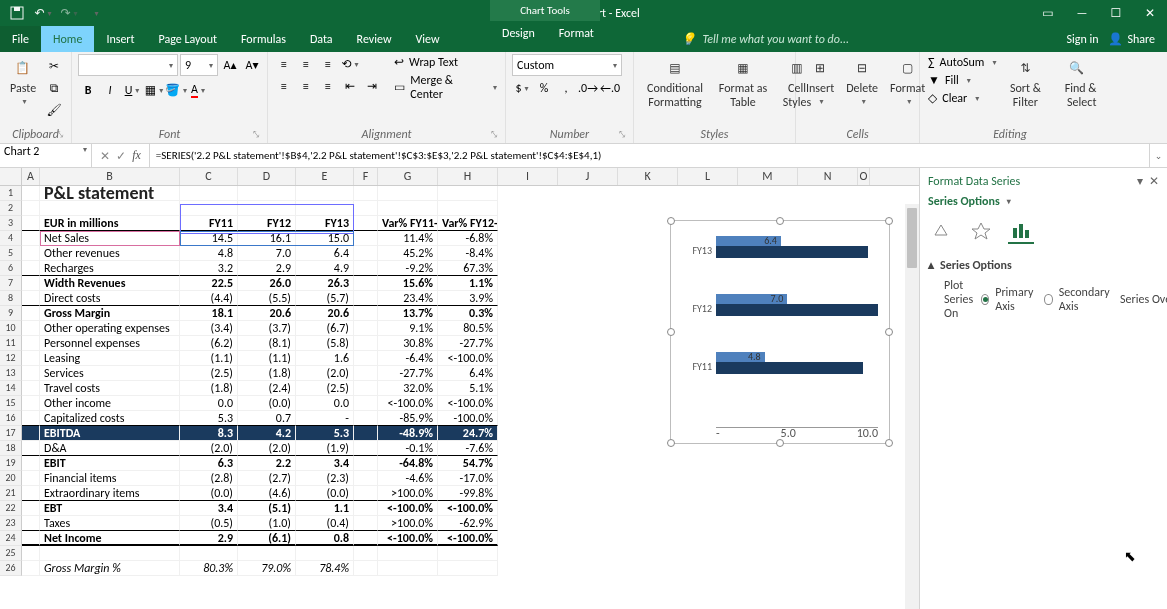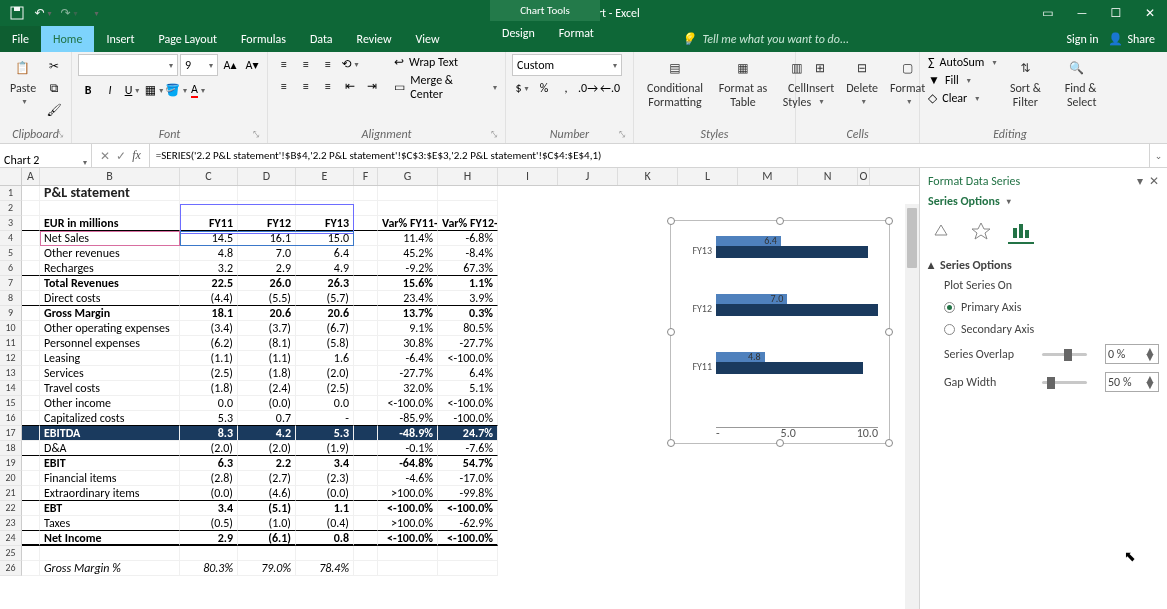--- a/index.html
+++ b/index.html
@@ -38,39 +38,39 @@
 .font-box,.size-box { border:1px solid #c8c8c8; background:#fff; height:22px; padding:0 4px; font-size:11px; display:flex; align-items:center; justify-content:space-between;}
 .font-box { width:100px;} .size-box { width:38px;}
 .dropdown-caret { font-size:8px; color:#666; margin-left:3px;}
 .row { display:flex; gap:2px; align-items:center;}
 .stack { display:flex; flex-direction:column; gap:2px;}
 .num-format-box { border:1px solid #c8c8c8; background:#fff; height:22px; width:110px; display:flex; align-items:center; justify-content:space-between; padding:0 4px; font-size:11px;}
 .ed-item { display:flex; align-items:center; gap:5px; padding:1px 2px; font-size:11px; cursor:pointer;}
 
 
 .name-formula { height:24px; border-bottom:1px solid #d4d4d4; display:flex; align-items:stretch; background:#fff;}
-.name-box { width:92px; border-right:1px solid #d4d4d4; display:flex; align-items:flex-end; padding:0 4px; font-size:11px; justify-content:space-between;}
+.name-box { width:92px; border-right:1px solid #d4d4d4; display:flex; align-items:flex-start; padding:0 4px; font-size:11px; justify-content:space-between;}
 .fx-btns { display:flex; align-items:center; gap:6px; padding:0 8px; border-right:1px solid #d4d4d4;}
 .fx-label { font-style:italic; font-family:'Cambria Math',serif; color:#555;}
 .formula-input { flex:1; padding:0 6px; font-size:11px; display:flex; align-items:center; border:none; outline:none;}
 .fb-expand { width:18px; display:flex; align-items:center;justify-content:center; border-left:1px solid #d4d4d4; font-size:9px; color:#666;}
 
 
 .workarea { display:flex; height:calc(100% - 26px - 26px - 92px - 24px); }
 .grid-pane { flex:1; display:flex; flex-direction:column; overflow:hidden; position:relative; }
 .col-headers { height:18px; display:flex; background:#f3f3f3; border-bottom:1px solid #ccc; font-size:11px; color:#444;}
 .corner { width:22px; border-right:1px solid #ccc; background:#f3f3f3;}
 .ch { border-right:1px solid #ddd; text-align:center; padding-top:1px;}
 .grid-body { flex:1; overflow:hidden; position:relative;}
 .grid-rows { position:absolute; inset:0; }
 .grow { height:15px; display:flex; font-size:11px; }
 .rh { width:22px; background:#f3f3f3; border-right:1px solid #ccc; border-bottom:1px solid #e5e5e5; text-align:center; color:#444; font-size:10px; line-height:14px;}
 .cell { border-right:1px solid #f0f0f0; border-bottom:1px solid #f0f0f0; padding:0 4px; line-height:14px; overflow:hidden; white-space:nowrap;}
 .ta-r { text-align:right;} .ta-l { text-align:left;}
-.hdr-title { font-weight:bold; font-size:14px; color:#222;}
+.hdr-title { font-weight:bold; font-size:18px; color:#222;}
 .row-bold td, .bold { font-weight:bold;}
 .u { border-bottom:1px solid #000 !important;}
 .uu { border-bottom:2px solid #000 !important;}
 .ebitda-row .cell { background:#1a3a5e; color:#fff; font-weight:bold;}
 .ebitda-row .rh { background:#f3f3f3; color:#444;}
 .colA { width:18px;} .colB{width:140px;} .colC{width:58px;} .colD{width:58px;} .colE{width:58px;} .colF{width:24px;} .colG{width:60px;} .colH{width:60px;} .colI{width:60px;} .colJ{width:60px;} .colK{width:60px;} .colL{width:60px;} .colM{width:60px;} .colN{width:60px;} .colO{width:12px;}
 .scroll-v { position:absolute; right:0; top:18px; bottom:0; width:14px; background:#f1f1f1;}
 .scroll-v .thumb { position:absolute; left:2px; right:2px; top:4px; height:60px; background:#c1c1c1; border-radius:1px;}
 
 
@@ -90,21 +90,21 @@
 
 
 .task-pane { width:248px; border-left:1px solid #d4d4d4; background:#fff; display:flex; flex-direction:column; padding:6px 8px; gap:6px;}
 .tp-title { font-size:16px; color:#237346; display:flex; align-items:flex-start; justify-content:space-between;}
 .tp-title .tp-close { display:flex; gap:6px; font-size:11px; color:#666;}
 .tp-sub { color:#237346; font-size:12px; display:flex; align-items:center; gap:4px; font-weight:bold;}
 .tp-icons { display:flex; gap:14px; padding:4px 0;}
 .tp-ic { width:26px; height:26px; display:flex; align-items:center; justify-content:center; cursor:pointer;}
 .tp-ic.active { border-bottom:2px solid #237346;}
 .tp-section-h { display:flex; align-items:center; gap:6px; font-weight:bold; color:#444; font-size:12px; margin-top:4px;}
-.tp-body { padding-left:16px; display:flex; flex-direction:column; gap:8px; font-size:12px; color:#444;}
+.tp-body { padding-left:16px; display:flex; flex-direction:row; gap:8px; font-size:12px; color:#444;}
 .radio { display:flex; align-items:center; gap:6px; cursor:pointer;}
 .radio .dot { width:11px; height:11px; border:1px solid #888; border-radius:50%; display:flex; align-items:center; justify-content:center;}
 .radio.sel .dot::after { content:""; width:5px; height:5px; background:#237346; border-radius:50%; display:block;}
 .slider-row { display:flex; align-items:center; gap:18px;}
 .slider { flex:1; height:3px; background:#c8c8c8; position:relative; border-radius:2px;}
 .slider .sthumb { position:absolute; top:-4px; width:8px; height:12px; background:#666;}
 .spin { width:54px; height:20px; border:1px solid #aaa; display:flex; align-items:center; justify-content:space-between; padding:0 2px; font-size:11px;}
 .spin .arrows { display:flex; flex-direction:column; font-size:7px; line-height:6px; color:#666;}
 
 
@@ -442,21 +442,21 @@
             <div class="cell colD ta-r u">2.9</div>
             <div class="cell colE ta-r u">4.9</div>
             <div class="cell colF ta-r u"></div>
             <div class="cell colG ta-r u">-9.2%</div>
             <div class="cell colH ta-r u">67.3%</div>
             <div style="flex: 1 1 0%;"></div>
           </div>
           <div class="grow ">
             <div class="rh">7</div>
             <div class="cell colA ta-r bold"></div>
-            <div class="cell colB ta-l bold">Total Revenues</div>
+            <div class="cell colB ta-l bold">Width Revenues</div>
             <div class="cell colC ta-r bold">22.5</div>
             <div class="cell colD ta-r bold">26.0</div>
             <div class="cell colE ta-r bold">26.3</div>
             <div class="cell colF ta-r bold"></div>
             <div class="cell colG ta-r bold">15.6%</div>
             <div class="cell colH ta-r bold">1.1%</div>
             <div style="flex: 1 1 0%;"></div>
           </div>
           <div class="grow ">
             <div class="rh">8</div>

